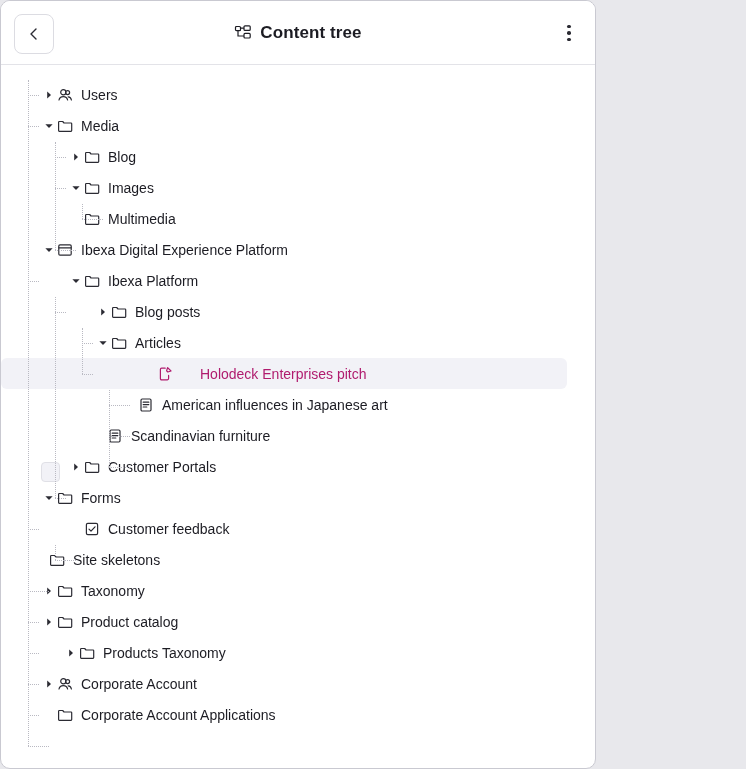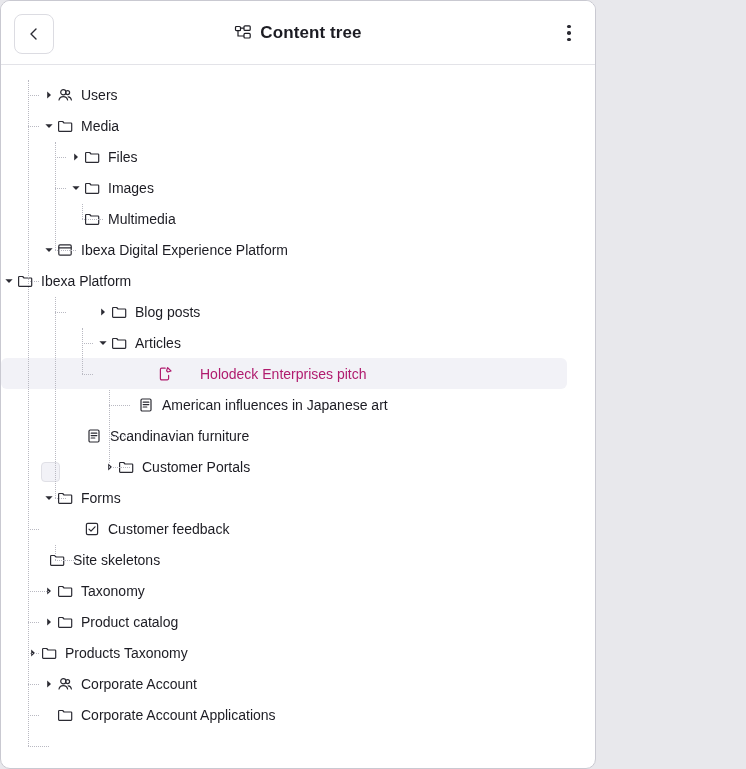--- a/index.html
+++ b/index.html
@@ -217,21 +217,21 @@
         <span class="caret">
           <svg width="10" height="10" viewBox="0 0 10 10">
             <path d="M3.2 1.4 L7 5 L3.2 8.6 Z" fill="#2b2b33"></path>
           </svg>
         </span>
         <span class="icon">
           <svg width="16" height="16" viewBox="0 0 16 16">
             <path d="M1.6 12.6V4.2c0-.4.3-.7.7-.7h3.4l1.3 1.5h7c.4 0 .7.3.7.7v6.9c0 .4-.3.7-.7.7H2.3a.7.7 0 0 1-.7-.7Z" stroke="#2b2b33" stroke-width="1.2" fill="none" stroke-linecap="round" stroke-linejoin="round"></path>
           </svg>
         </span>
-        <span class="label">Files</span>
+        <span class="label">Blog</span>
       </div>
       <div class="row" style="padding-left: 67px;">
         <span class="caret">
           <svg width="10" height="10" viewBox="0 0 10 10">
             <path d="M1.4 3.2 L8.6 3.2 L5 7 Z" fill="#2b2b33"></path>
           </svg>
         </span>
         <span class="icon">
           <svg width="16" height="16" viewBox="0 0 16 16">
             <path d="M1.6 12.6V4.2c0-.4.3-.7.7-.7h3.4l1.3 1.5h7c.4 0 .7.3.7.7v6.9c0 .4-.3.7-.7.7H2.3a.7.7 0 0 1-.7-.7Z" stroke="#2b2b33" stroke-width="1.2" fill="none" stroke-linecap="round" stroke-linejoin="round"></path>
@@ -255,21 +255,21 @@
           </svg>
         </span>
         <span class="icon">
           <svg width="16" height="16" viewBox="0 0 16 16">
             <rect x="1.8" y="2.8" width="12.4" height="10.4" rx="1.2" stroke="#2b2b33" stroke-width="1.2" fill="none" stroke-linecap="round" stroke-linejoin="round"></rect>
             <path d="M1.8 5.8h12.4" stroke="#2b2b33" stroke-width="1.2" fill="none" stroke-linecap="round" stroke-linejoin="round"></path>
           </svg>
         </span>
         <span class="label">Ibexa Digital Experience Platform</span>
       </div>
-      <div class="row" style=" align-items: center;">
+      <div class="row" style="padding-left: 67px; align-items: center;">
         <span class="caret">
           <svg width="10" height="10" viewBox="0 0 10 10">
             <path d="M1.4 3.2 L8.6 3.2 L5 7 Z" fill="#2b2b33"></path>
           </svg>
         </span>
         <span class="icon">
           <svg width="16" height="16" viewBox="0 0 16 16">
             <path d="M1.6 12.6V4.2c0-.4.3-.7.7-.7h3.4l1.3 1.5h7c.4 0 .7.3.7.7v6.9c0 .4-.3.7-.7.7H2.3a.7.7 0 0 1-.7-.7Z" stroke="#2b2b33" stroke-width="1.2" fill="none" stroke-linecap="round" stroke-linejoin="round"></path>
           </svg>
         </span>
@@ -314,31 +314,31 @@
       <div class="row" style="padding-left: 121px;">
         <span class="caret empty"></span>
         <span class="icon">
           <svg width="16" height="16" viewBox="0 0 16 16">
             <rect x="3" y="2" width="10" height="12" rx="1.2" stroke="#2b2b33" stroke-width="1.2" fill="none" stroke-linecap="round" stroke-linejoin="round"></rect>
             <path d="M5.2 5.2h5.6M5.2 7.6h5.6M5.2 10h3.6" stroke="#2b2b33" stroke-width="1.2" fill="none" stroke-linecap="round" stroke-linejoin="round"></path>
           </svg>
         </span>
         <span class="label">American influences in Japanese art</span>
       </div>
-      <div class="row" style="padding-left: 69px;">
+      <div class="row" style="padding-left: 90px;">
         <span class="caret empty"></span>
         <span class="icon">
           <svg width="16" height="16" viewBox="0 0 16 16">
             <rect x="3" y="2" width="10" height="12" rx="1.2" stroke="#2b2b33" stroke-width="1.2" fill="none" stroke-linecap="round" stroke-linejoin="round"></rect>
             <path d="M5.2 5.2h5.6M5.2 7.6h5.6M5.2 10h3.6" stroke="#2b2b33" stroke-width="1.2" fill="none" stroke-linecap="round" stroke-linejoin="round"></path>
           </svg>
         </span>
         <span class="label">Scandinavian furniture</span>
       </div>
-      <div class="row" style="padding-left: 67px; margin-left: 34px;">
+      <div class="row" style="padding-left: 67px;">
         <span class="caret">
           <svg width="10" height="10" viewBox="0 0 10 10">
             <path d="M3.2 1.4 L7 5 L3.2 8.6 Z" fill="#2b2b33"></path>
           </svg>
         </span>
         <span class="icon">
           <svg width="16" height="16" viewBox="0 0 16 16">
             <path d="M1.6 12.6V4.2c0-.4.3-.7.7-.7h3.4l1.3 1.5h7c.4 0 .7.3.7.7v6.9c0 .4-.3.7-.7.7H2.3a.7.7 0 0 1-.7-.7Z" stroke="#2b2b33" stroke-width="1.2" fill="none" stroke-linecap="round" stroke-linejoin="round"></path>
           </svg>
         </span>
@@ -395,21 +395,21 @@
             <path d="M3.2 1.4 L7 5 L3.2 8.6 Z" fill="#2b2b33"></path>
           </svg>
         </span>
         <span class="icon">
           <svg width="16" height="16" viewBox="0 0 16 16">
             <path d="M1.6 12.6V4.2c0-.4.3-.7.7-.7h3.4l1.3 1.5h7c.4 0 .7.3.7.7v6.9c0 .4-.3.7-.7.7H2.3a.7.7 0 0 1-.7-.7Z" stroke="#2b2b33" stroke-width="1.2" fill="none" stroke-linecap="round" stroke-linejoin="round"></path>
           </svg>
         </span>
         <span class="label">Product catalog</span>
       </div>
-      <div class="row" style="padding-left: 24px;">
+      <div class="row" style="padding-left: 32px; margin-left: 30px;">
         <span class="caret">
           <svg width="10" height="10" viewBox="0 0 10 10">
             <path d="M3.2 1.4 L7 5 L3.2 8.6 Z" fill="#2b2b33"></path>
           </svg>
         </span>
         <span class="icon">
           <svg width="16" height="16" viewBox="0 0 16 16">
             <path d="M1.6 12.6V4.2c0-.4.3-.7.7-.7h3.4l1.3 1.5h7c.4 0 .7.3.7.7v6.9c0 .4-.3.7-.7.7H2.3a.7.7 0 0 1-.7-.7Z" stroke="#2b2b33" stroke-width="1.2" fill="none" stroke-linecap="round" stroke-linejoin="round"></path>
           </svg>
         </span>

